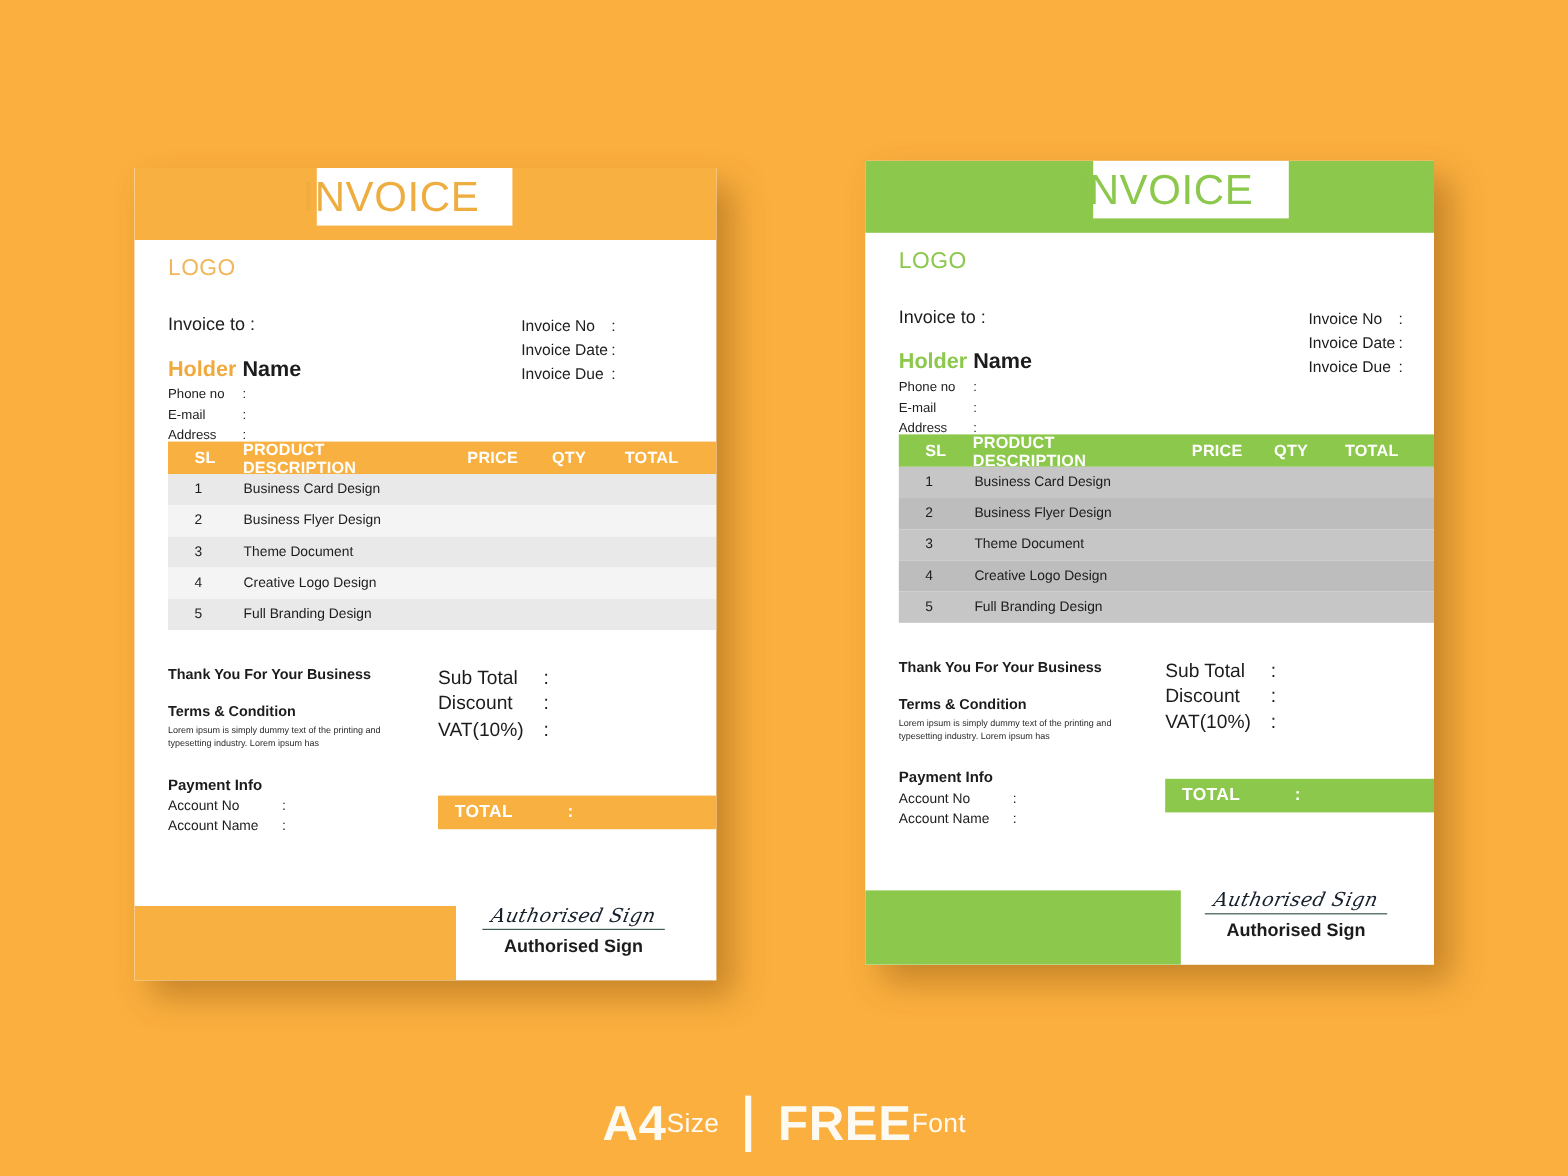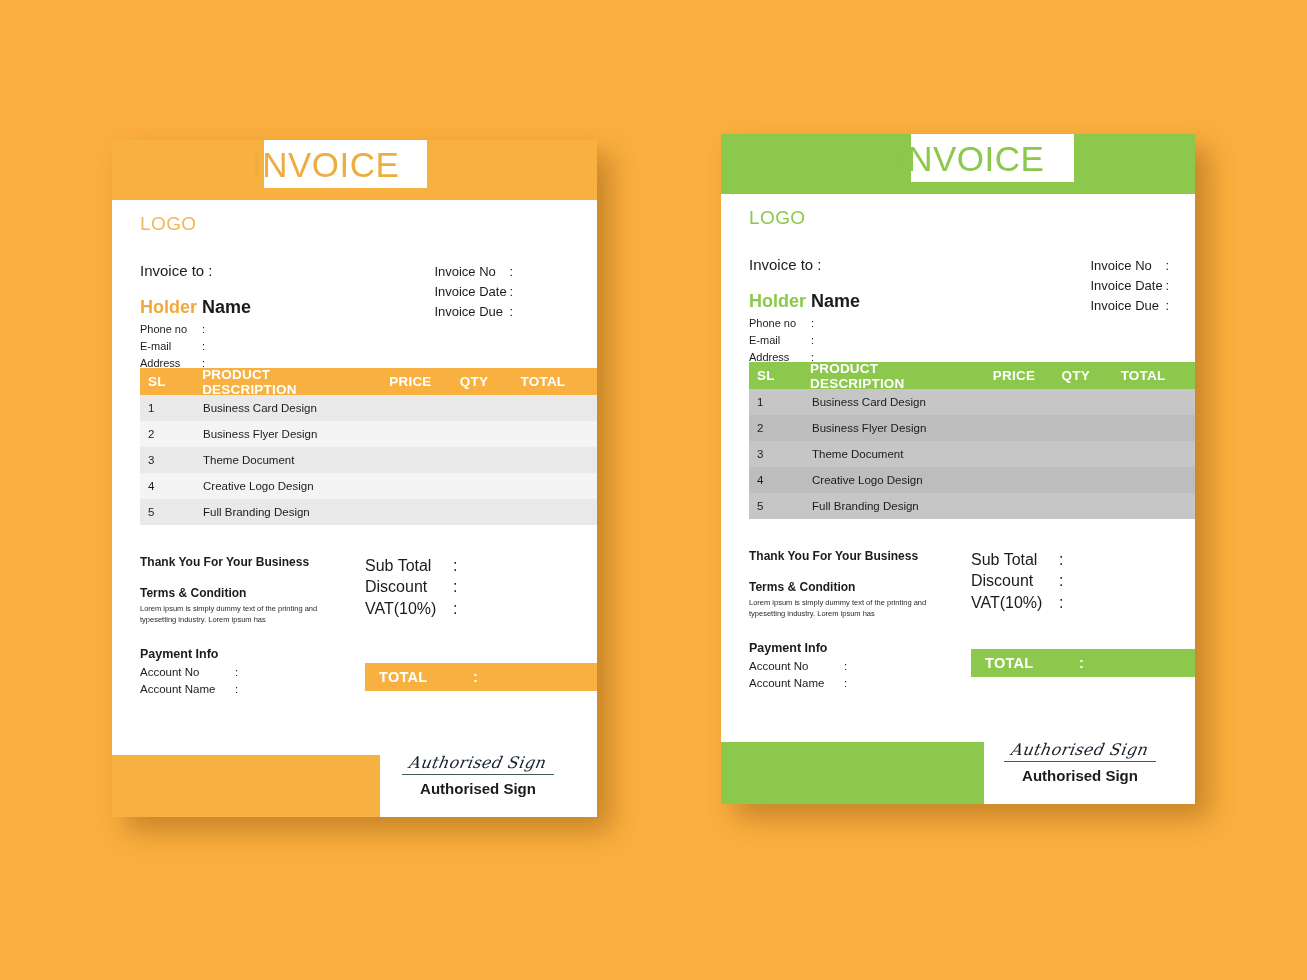--- a/index.html
+++ b/index.html
@@ -133,21 +133,21 @@
   }
   .page-orange .thead { background: #f8b040; }
   .page-green .thead { background: #8bc84b; }
   .trow {
     display: flex;
     align-items: center;
     height: 26px;
     font-size: 11.5px;
     color: #1c1c1c;
   }
-  .c-sl    { width: 50px; padding-left: 8px; box-sizing: border-box; }
+  .c-sl    { width: 50px; padding-left: 22px; box-sizing: border-box; }
   .c-desc  { flex: 1 1 auto; padding-left: 13px; }
   .c-price { width: 72px; margin-left: 24px; }
   .c-qty   { width: 62px; }
   .c-total { width: 78px; }
 
   .page-orange .trow:nth-child(odd)  { background: #e9e9e9; }
   .page-orange .trow:nth-child(even) { background: #f4f4f4; }
   .page-green  .trow:nth-child(odd)  { background: #c6c6c6; }
   .page-green  .trow:nth-child(even) { background: #bdbdbd; }
 
@@ -495,14 +495,21 @@
     <div class="footer">
       <div class="footer-bar"></div>
       <div class="sign">
         <div class="sign-script">Authorised Sign</div>
         <div class="sign-rule"></div>
         <div class="sign-label">Authorised Sign</div>
       </div>
     </div>
   </div>
 
+  <div class="caption">
+    <span class="cap-big">A4</span>
+    <span class="cap-small">Size</span>
+    <span class="cap-div"></span>
+    <span class="cap-big">FREE</span>
+    <span class="cap-small">Font</span>
+  </div>
 
 </div>
 
 </body></html>

